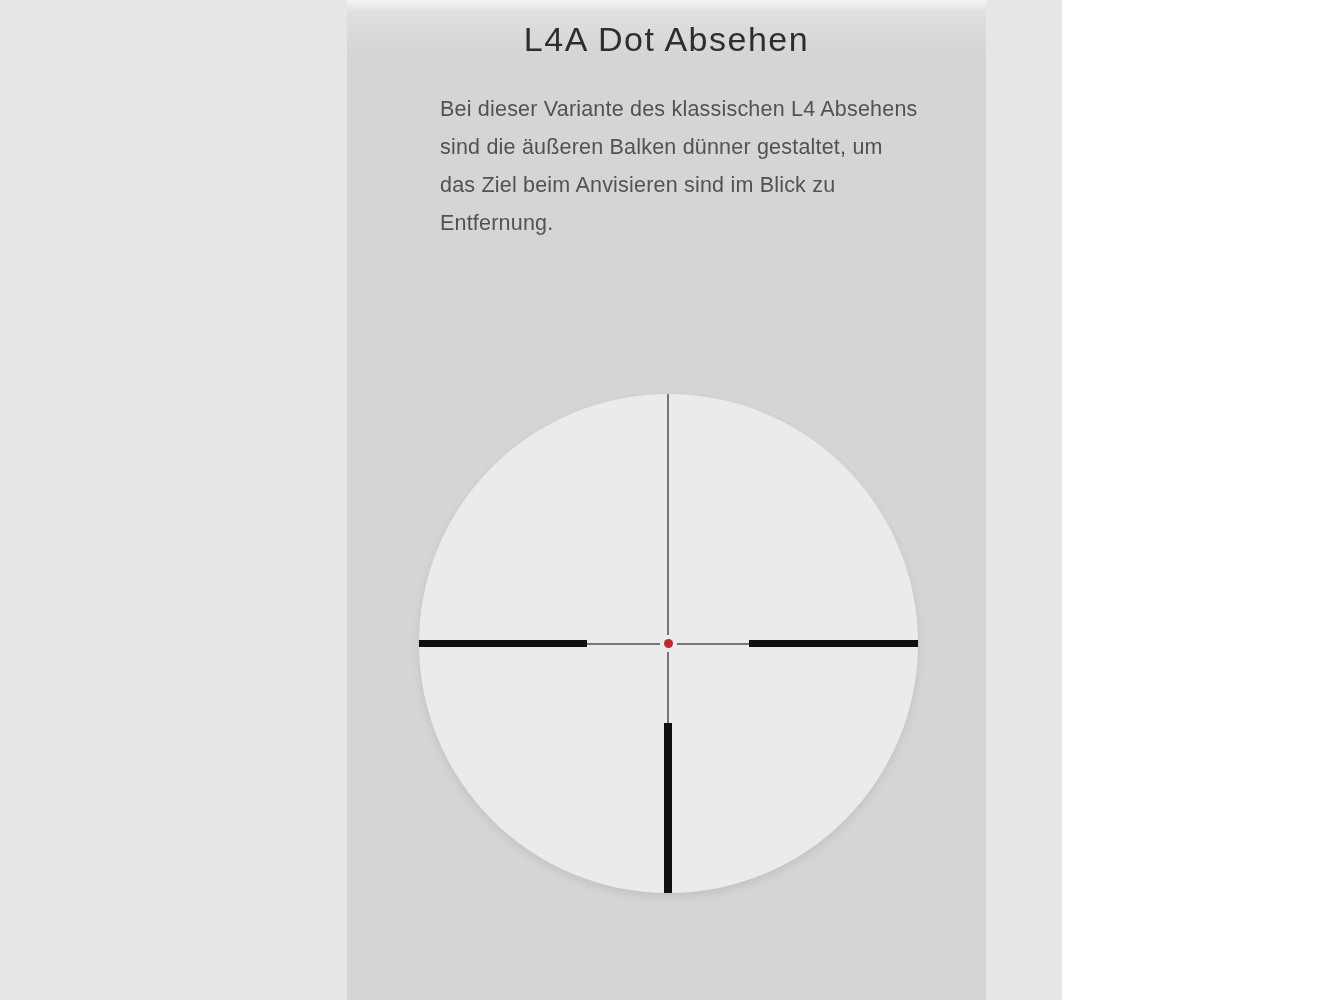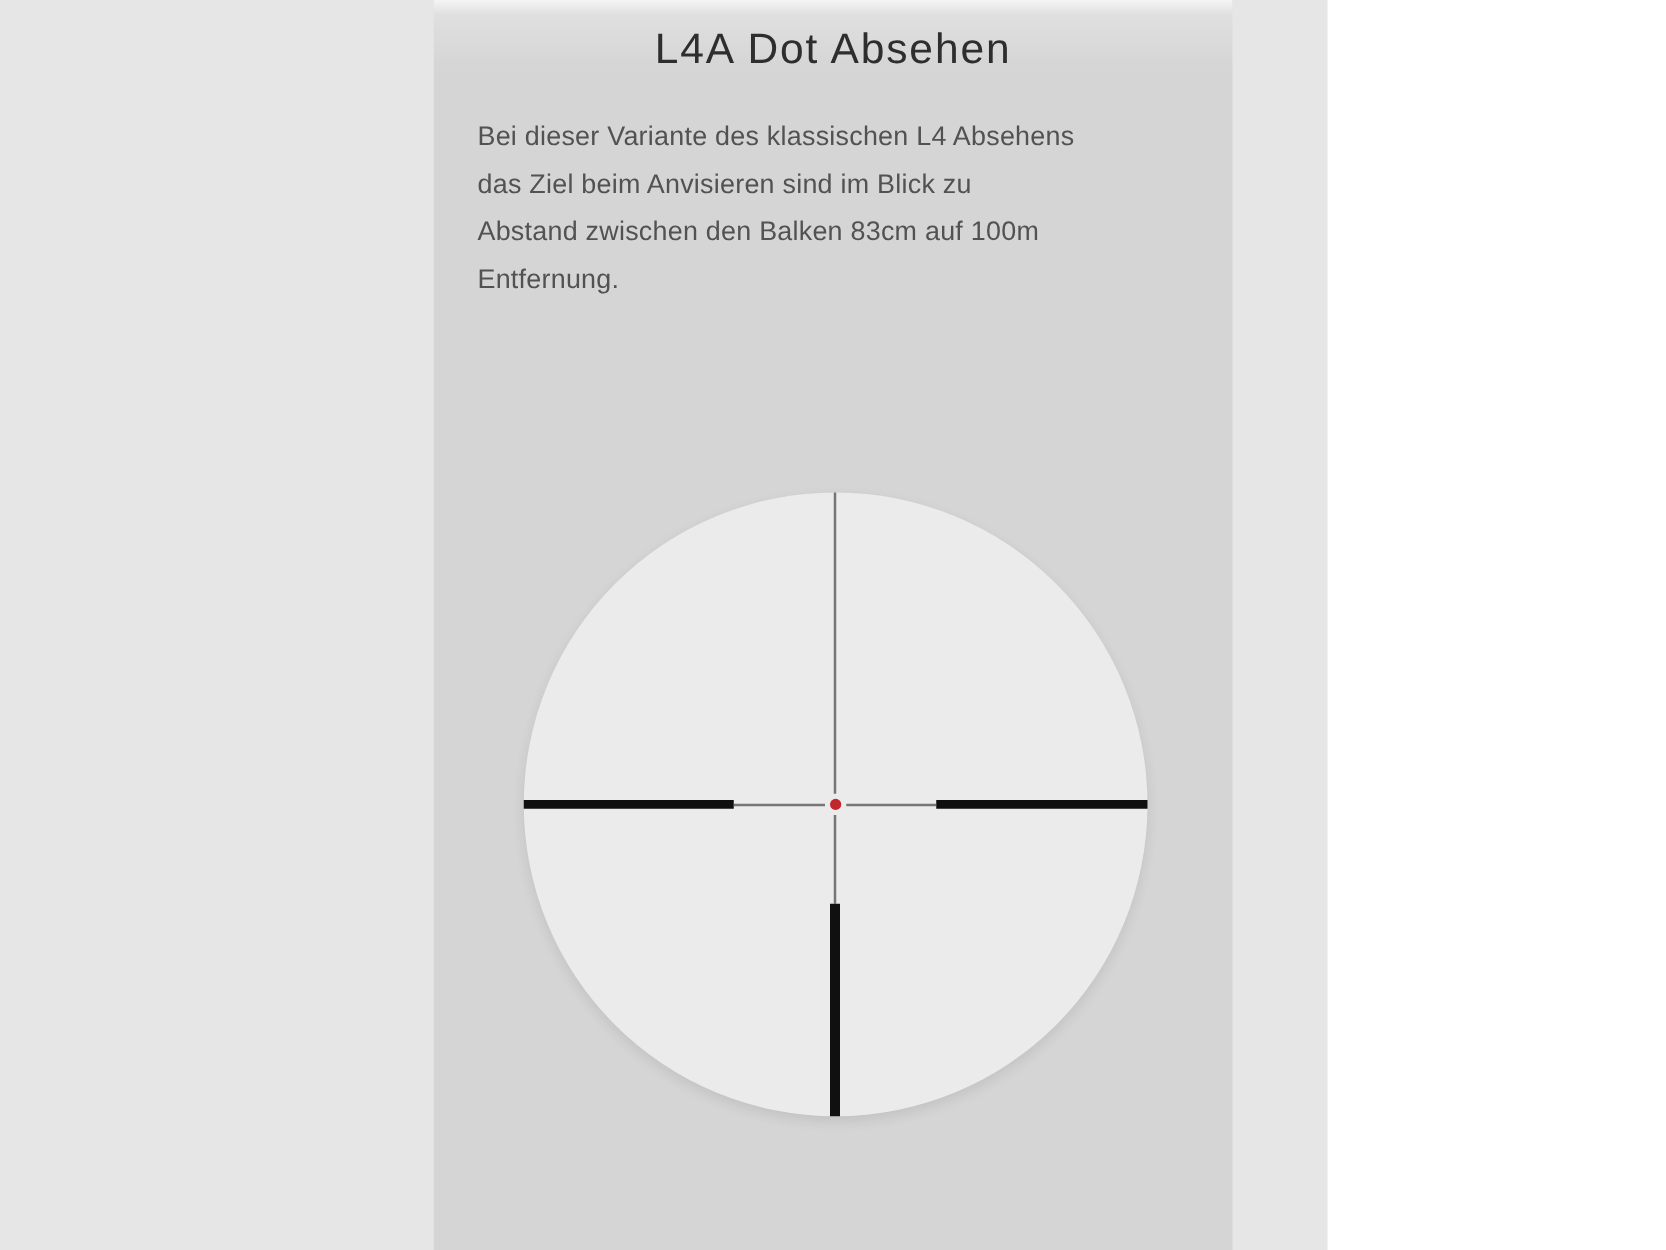--- a/index.html
+++ b/index.html
@@ -29,21 +29,21 @@
   .page-title {
     margin: 0;
     padding-top: 20px;
     text-align: center;
     font-size: 34px;
     font-weight: 300;
     letter-spacing: 1.5px;
     color: #2e2e2e;
   }
   .description {
-    margin: 31px 0 0 35px;
+    margin: 31px 0 0 93px;
     width: 510px;
     font-size: 21.5px;
     font-weight: 300;
     letter-spacing: 0.2px;
     color: #525252;
   }
   .description .line {
     height: 38px;
     line-height: 38px;
     white-space: nowrap;
@@ -84,22 +84,22 @@
 <body>
 
 <div class="page" style="background-color: rgb(230, 230, 230);">
 
   <div class="panel" style="background-color: rgb(213, 213, 213);">
 
     <h1 class="page-title">L4A Dot Absehen</h1>
 
     <div class="description">
       <div class="line">Bei dieser Variante des klassischen L4 Absehens</div>
+      <div class="line">sind die äußeren Balken dünner gestaltet, um</div>
       <div class="line">das Ziel beim Anvisieren sind im Blick zu</div>
-      <div class="line">Abstand zwischen den Balken 83cm auf 100m</div>
       <div class="line">Entfernung.</div>
     </div>
 
     <div class="reticle">
       <div class="scope-circle" style="background-color: rgb(235, 235, 235);"></div>
 
       <div class="thin v-line-top" style="background-color: rgb(118, 118, 118);"></div>
       <div class="thin v-line-lower" style="background-color: rgb(118, 118, 118);"></div>
       <div class="thin h-line-left" style="background-color: rgb(118, 118, 118);"></div>
       <div class="thin h-line-right" style="background-color: rgb(118, 118, 118);"></div>

